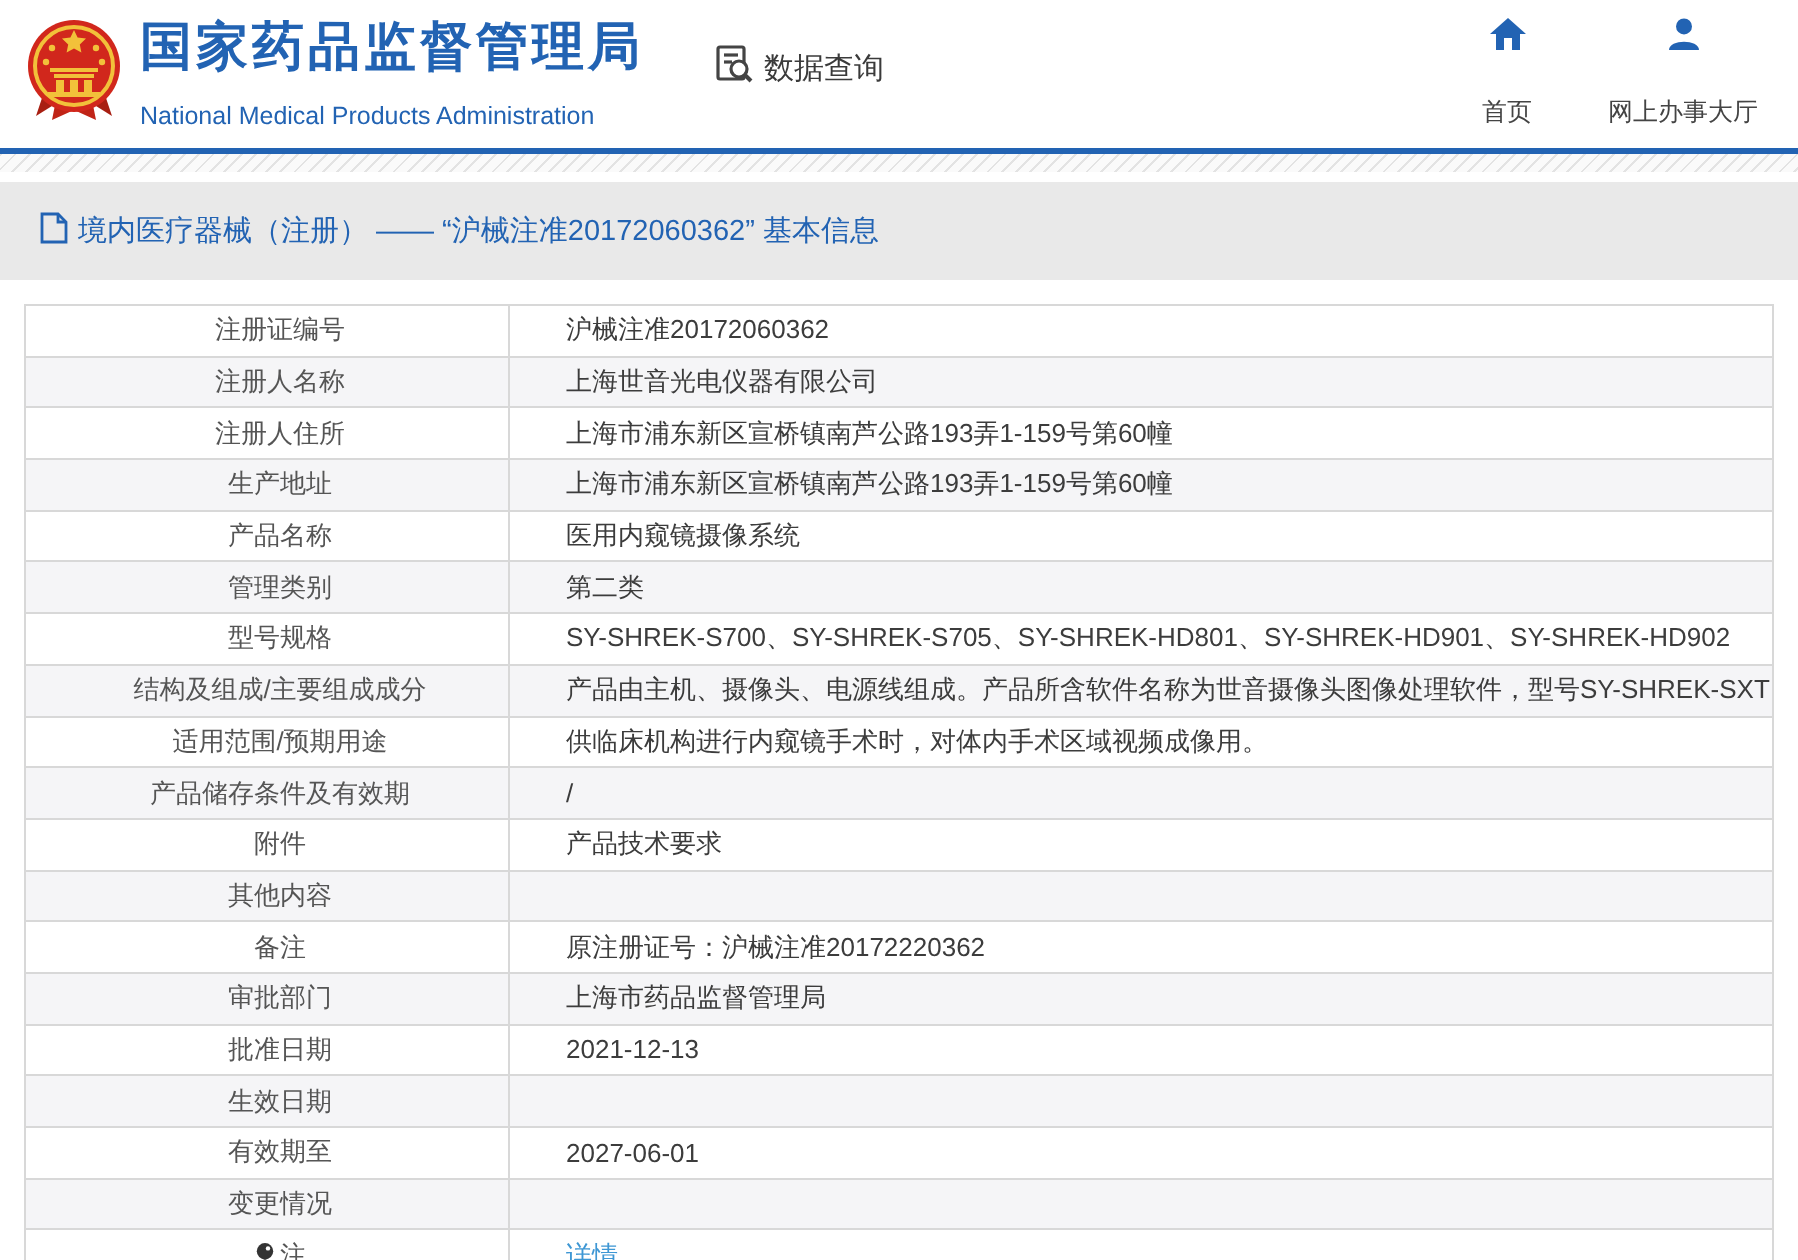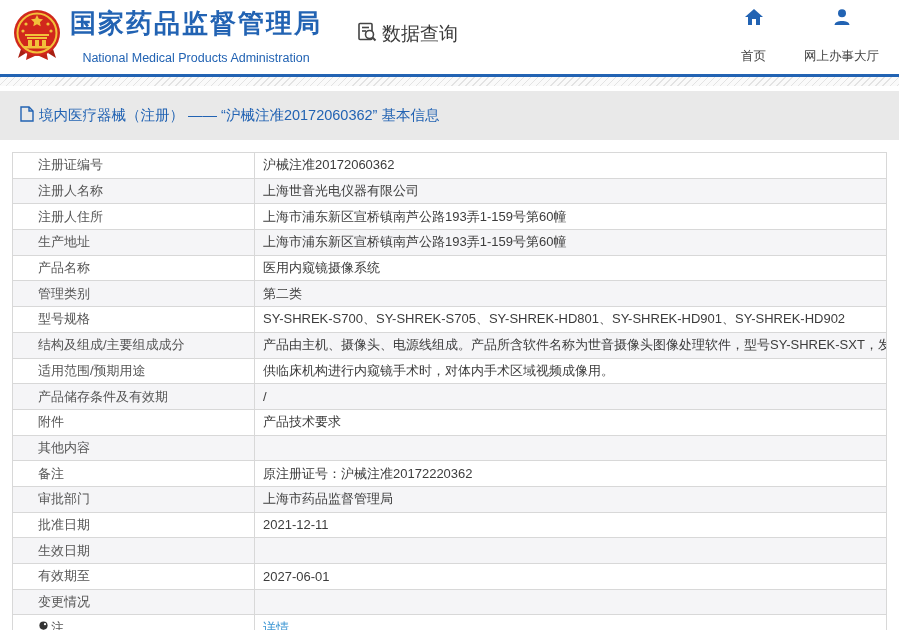--- a/index.html
+++ b/index.html
@@ -16,30 +16,30 @@
   *{margin:0;padding:0;box-sizing:border-box;}
   body{
     width:899px;height:630px;overflow:hidden;background:#fff;
     font-family:"Liberation Sans","DejaVu Sans",sans-serif;
   }
   
   .site-header{
     height:74px;display:flex;align-items:center;background:#fff;
     padding:0 20px 0 12px;
   }
-  .logo{display:flex;align-items:center;cursor:pointer;text-align:center;}
+  .logo{display:flex;align-items:center;cursor:pointer;}
   .logo-text{margin-left:8px;}
   .org-title{
     font-size:26px;font-weight:bold;color:var(--accent);
     letter-spacing:2px;line-height:1.15;
   }
   .org-subtitle{font-size:12.5px;color:var(--accent);margin-top:13px;}
   .section-link{
     display:flex;align-items:center;margin-left:34px;margin-top:-6px;
-    font-size:19px;color:#3a3a3a;cursor:pointer;
+    font-size:15px;color:#3a3a3a;cursor:pointer;
   }
   .section-link svg{margin-right:4px;}
   .header-nav{margin-left:auto;display:flex;gap:38px;}
   .nav-item{
     display:flex;flex-direction:column;align-items:center;gap:20px;
     font-size:12.5px;color:#444;text-decoration:none;cursor:pointer;
   }
   
   .blue-line{height:3px;background:var(--accent);}
   .hatch{
@@ -57,23 +57,23 @@
   .table-wrap{padding:12px 12px 0 12px;}
   table{
     width:875px;border-collapse:collapse;table-layout:fixed;
     border:1px solid #cfcfcf;
   }
   td{
     border:1px solid var(--border);height:25.7px;font-size:13px;
     white-space:nowrap;overflow:hidden;vertical-align:middle;
   }
   td.label{
-    width:242px;text-align:left;padding-right:12px;color:var(--label-gray);padding-left:25px;
-  }
-  td.value{padding-left:8px;color:var(--text-dark);}
+    width:242px;text-align:center;padding-right:12px;color:var(--label-gray);padding-left:25px;
+  }
+  td.value{padding-left:28px;color:var(--text-dark);}
   tr.alt td{background:var(--alt-row);}
   td.value a{color:var(--link);text-decoration:none;cursor:pointer;}
   td.label .pin{vertical-align:-2px;margin-right:2px;}
 </style>
 </head>
 <body>
 
 <header class="site-header">
   <div class="logo">
     <span>
@@ -203,21 +203,21 @@
         <tr>
           <td class="label">备注</td>
           <td class="value">原注册证号：沪械注准20172220362</td>
         </tr>
         <tr class="alt">
           <td class="label">审批部门</td>
           <td class="value">上海市药品监督管理局</td>
         </tr>
         <tr>
           <td class="label">批准日期</td>
-          <td class="value">2021-12-11</td>
+          <td class="value">2021-12-13</td>
         </tr>
         <tr class="alt">
           <td class="label">生效日期</td>
           <td class="value"></td>
         </tr>
         <tr>
           <td class="label">有效期至</td>
           <td class="value">2027-06-01</td>
         </tr>
         <tr class="alt">

